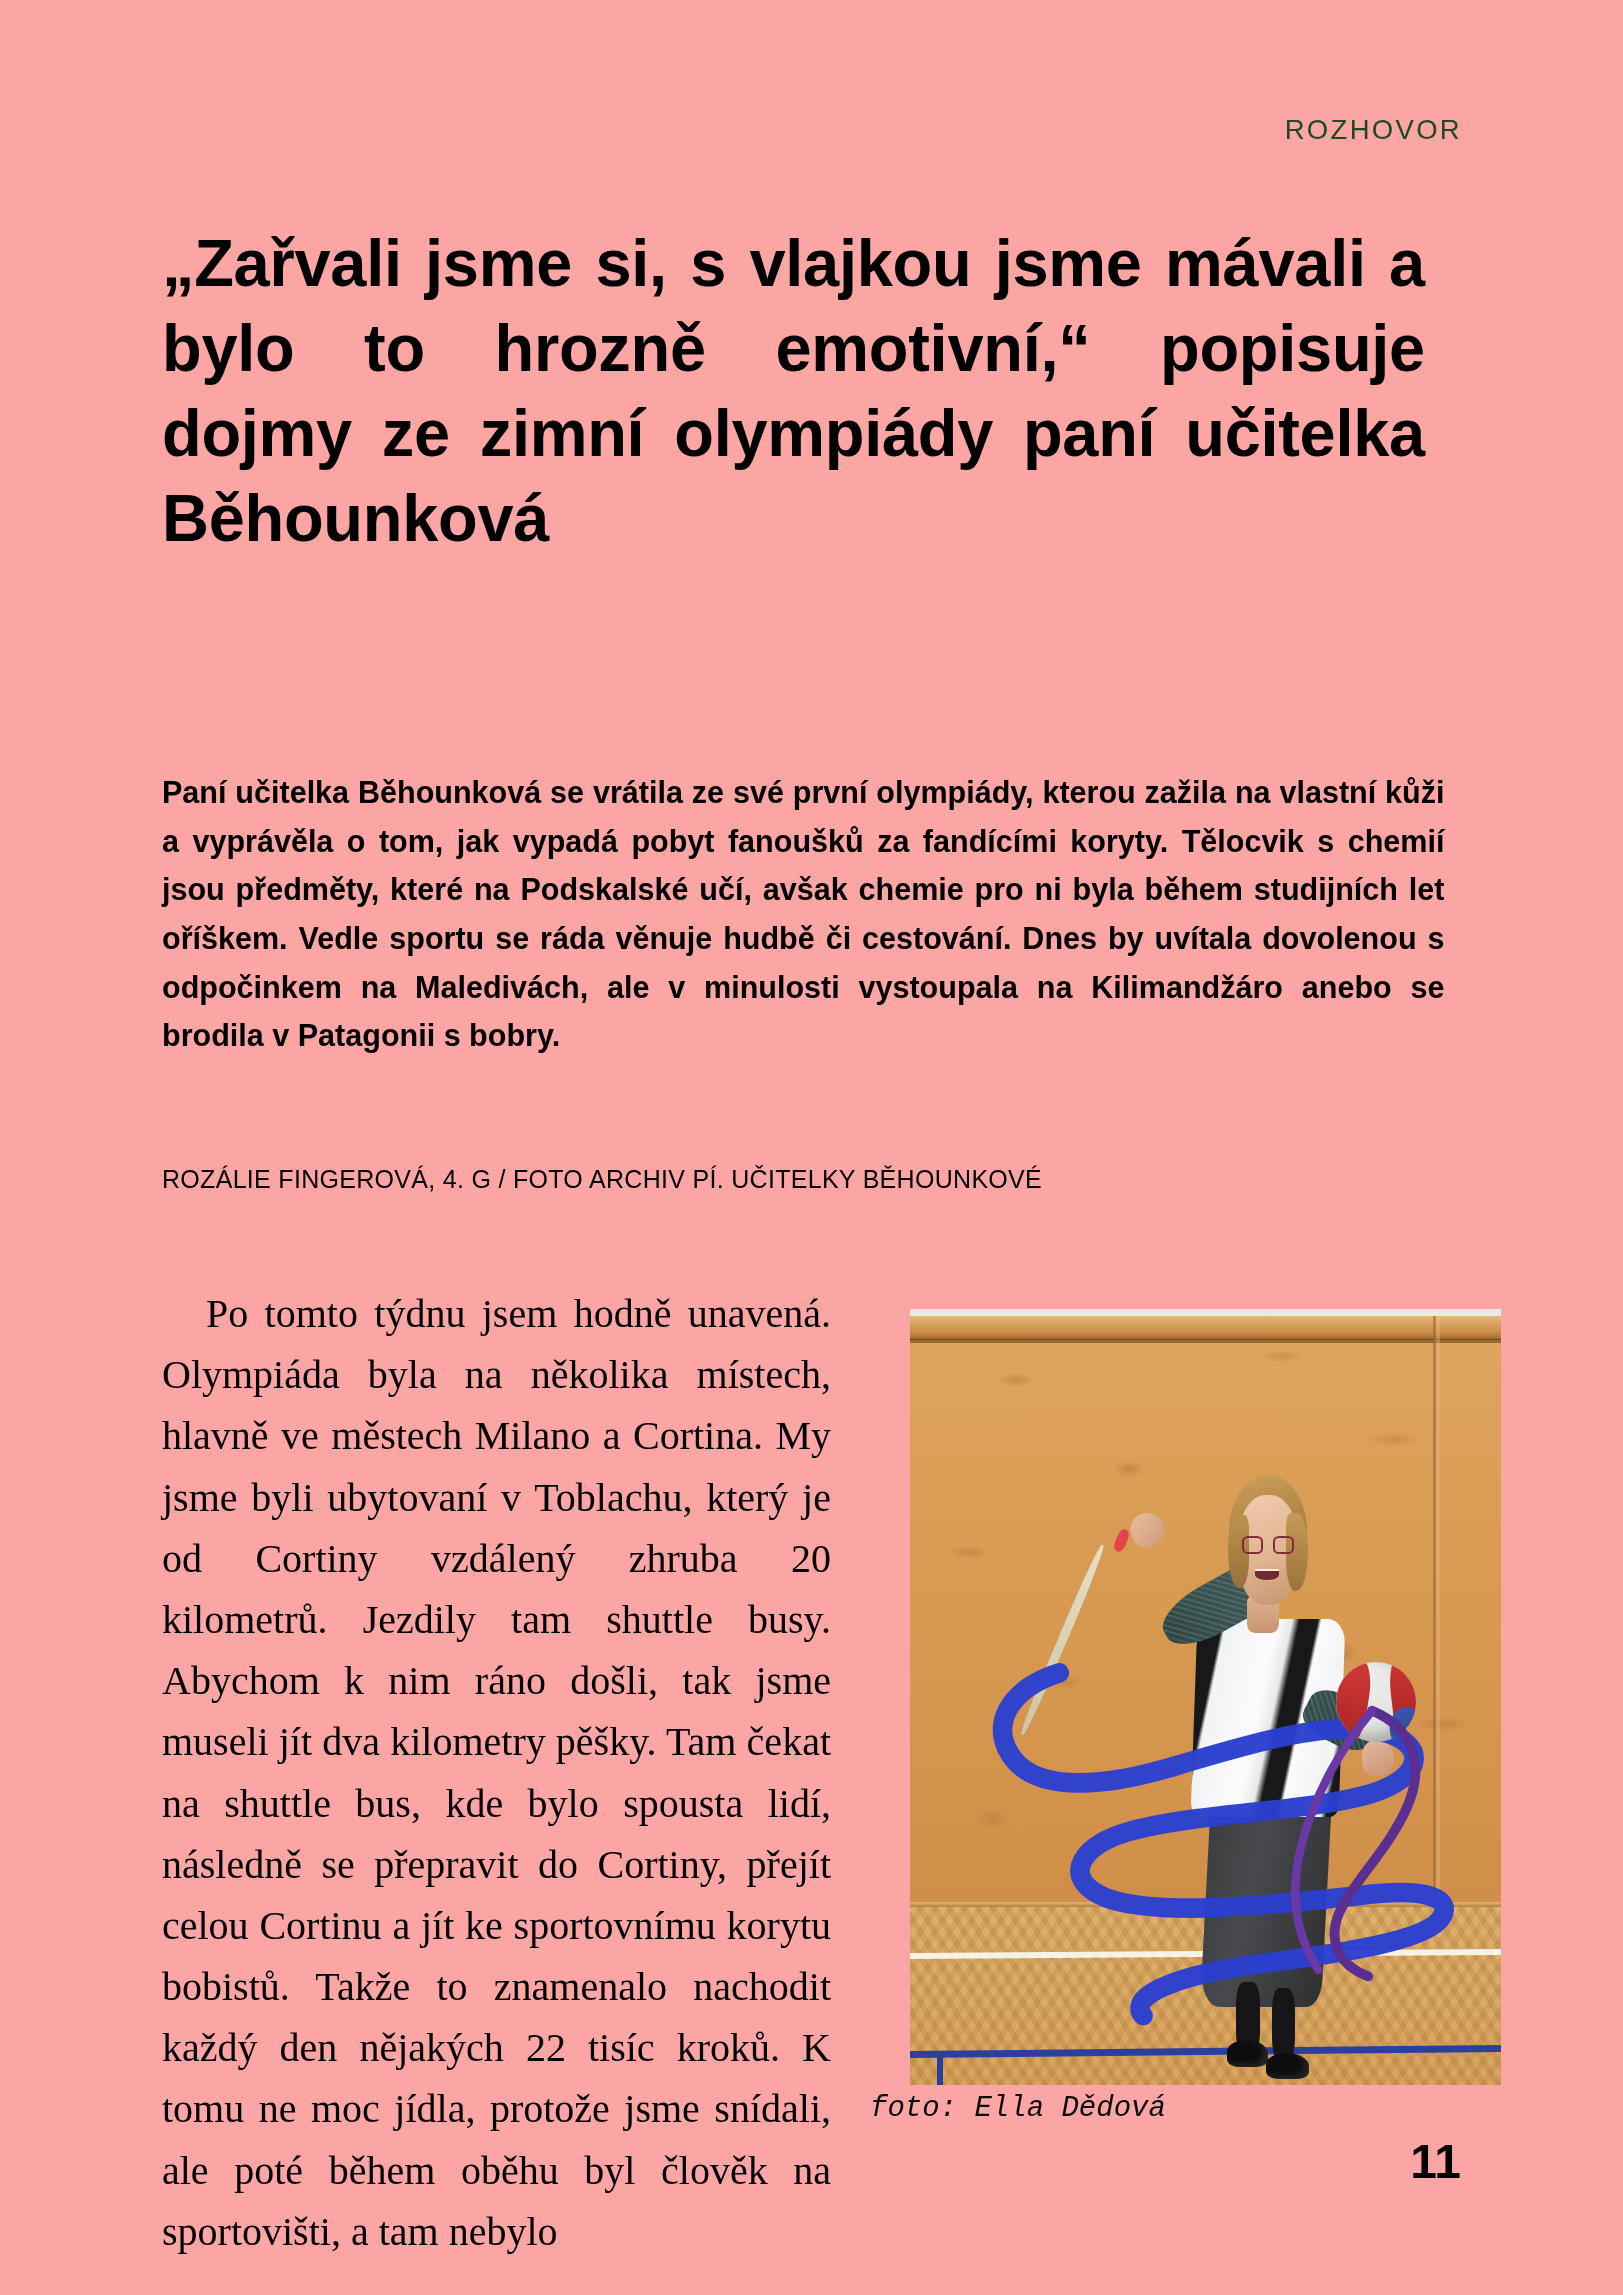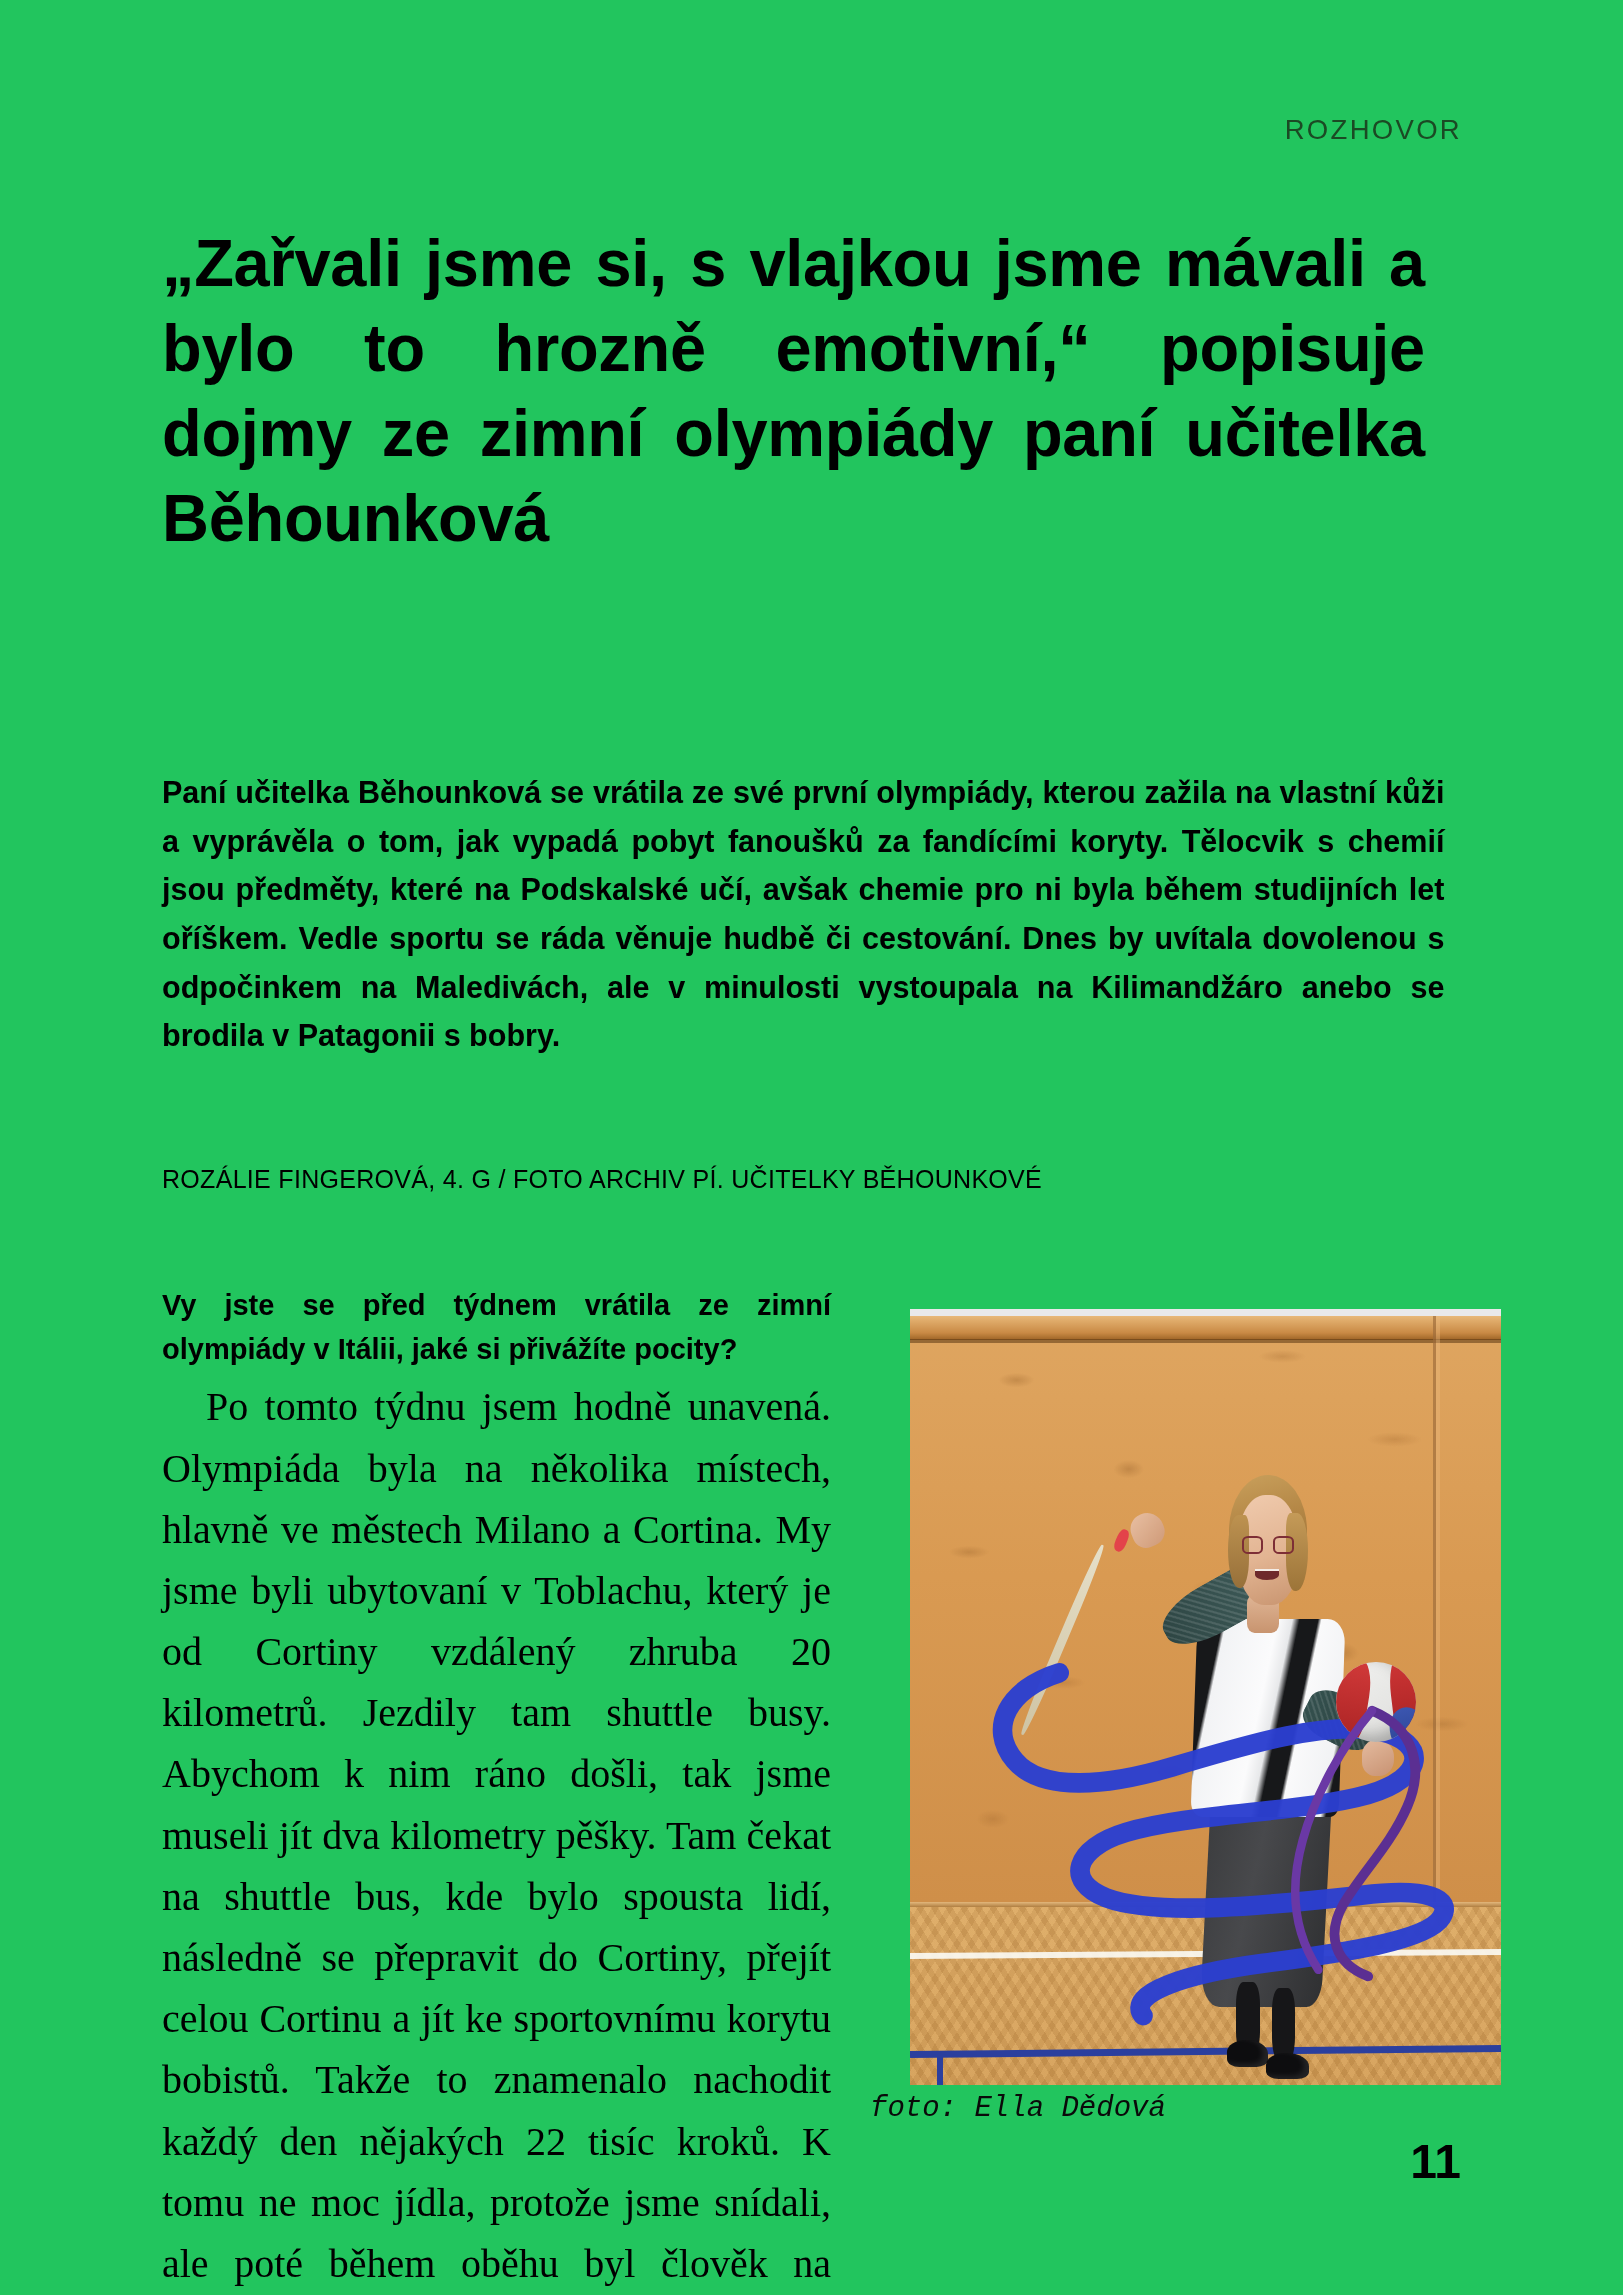--- a/index.html
+++ b/index.html
@@ -12,21 +12,21 @@
     width: 1623px;
     height: 2295px;
     position: relative;
     font-family: "Liberation Sans", sans-serif;
     -webkit-font-smoothing: antialiased;
   }
 
   .page {
     position: absolute;
     inset: 0;
-    background: #22c55e;
+    background: #fca5a5;
   }
 
   
   .kicker {
     position: absolute;
     top: 116px;
     right: 161px;
     font-family: "Liberation Sans", sans-serif;
     font-size: 27.5px;
     font-weight: 400;
@@ -554,21 +554,20 @@
 
   <div class="kicker">ROZHOVOR</div>
 
   <h1 class="headline">„Zařvali jsme si, s vlajkou jsme mávali a bylo to hrozně emotivní,“ popisuje dojmy ze zimní olympiády paní učitelka Běhounková</h1>
 
   <p class="lead">Paní učitelka Běhounková se vrátila ze své první olympiády, kterou zažila na vlastní kůži a vyprávěla o tom, jak vypadá pobyt fanoušků za fandícími koryty. Tělocvik s chemií jsou předměty, které na Podskalské učí, avšak chemie pro ni byla během studijních let oříškem. Vedle sportu se ráda věnuje hudbě či cestování. Dnes by uvítala dovolenou s odpočinkem na Maledivách, ale v minulosti vystoupala na Kilimandžáro anebo se brodila v Patagonii s bobry.</p>
 
   <div class="byline">ROZÁLIE FINGEROVÁ, 4. G / FOTO ARCHIV PÍ. UČITELKY BĚHOUNKOVÉ</div>
 
   <div class="col-left">
-    <p class="question">Vy jste se před týdnem vrátila ze zimní olympiády v Itálii, jaké si přivážíte pocity?</p>
     <p class="answer">Po tomto týdnu jsem hodně unavená. Olympiáda byla na několika místech, hlavně ve městech Milano a Cortina. My jsme byli ubytovaní v Toblachu, který je od Cortiny vzdálený zhruba 20 kilometrů. Jezdily tam shuttle busy. Abychom k nim ráno došli, tak jsme museli jít dva kilometry pěšky. Tam čekat na shuttle bus, kde bylo spousta lidí, následně se přepravit do Cortiny, přejít celou Cortinu a jít ke sportovnímu korytu bobistů. Takže to znamenalo nachodit každý den nějakých 22 tisíc kroků. K tomu ne moc jídla, protože jsme snídali, ale poté během oběhu byl člověk na sportovišti, a tam nebylo</p>
   </div>
 
   <figure class="photo-wrap">
     <div class="photo">
 
       <div class="wall"></div>
       <div class="ceiling"></div>
       <div class="wall-rail"></div>
       <div class="wall-rail-shadow"></div>

